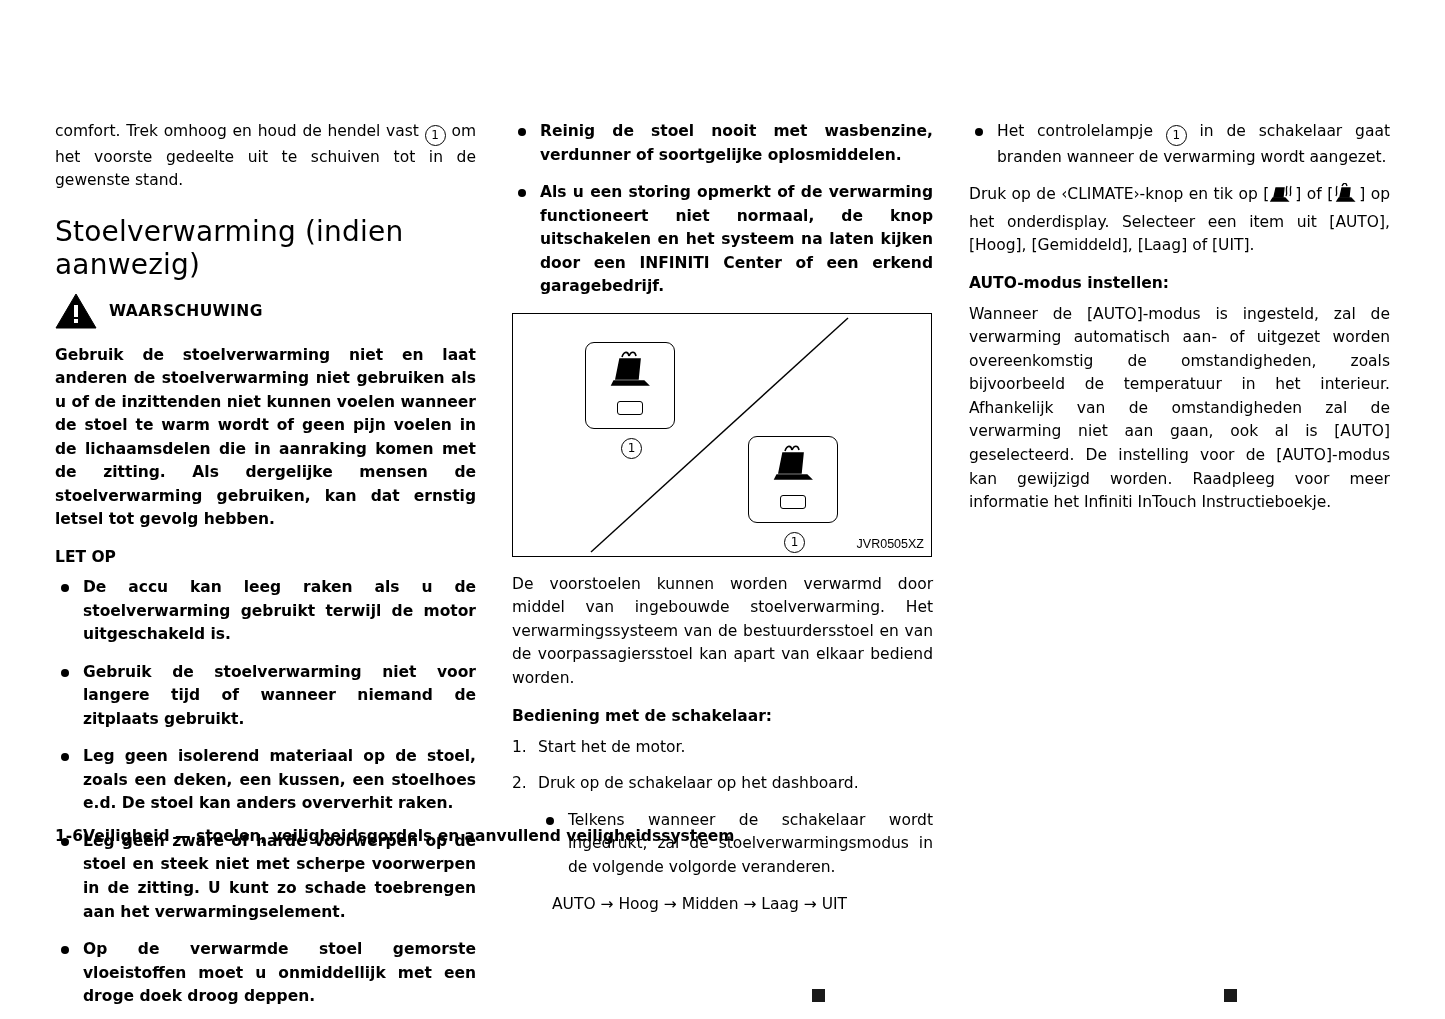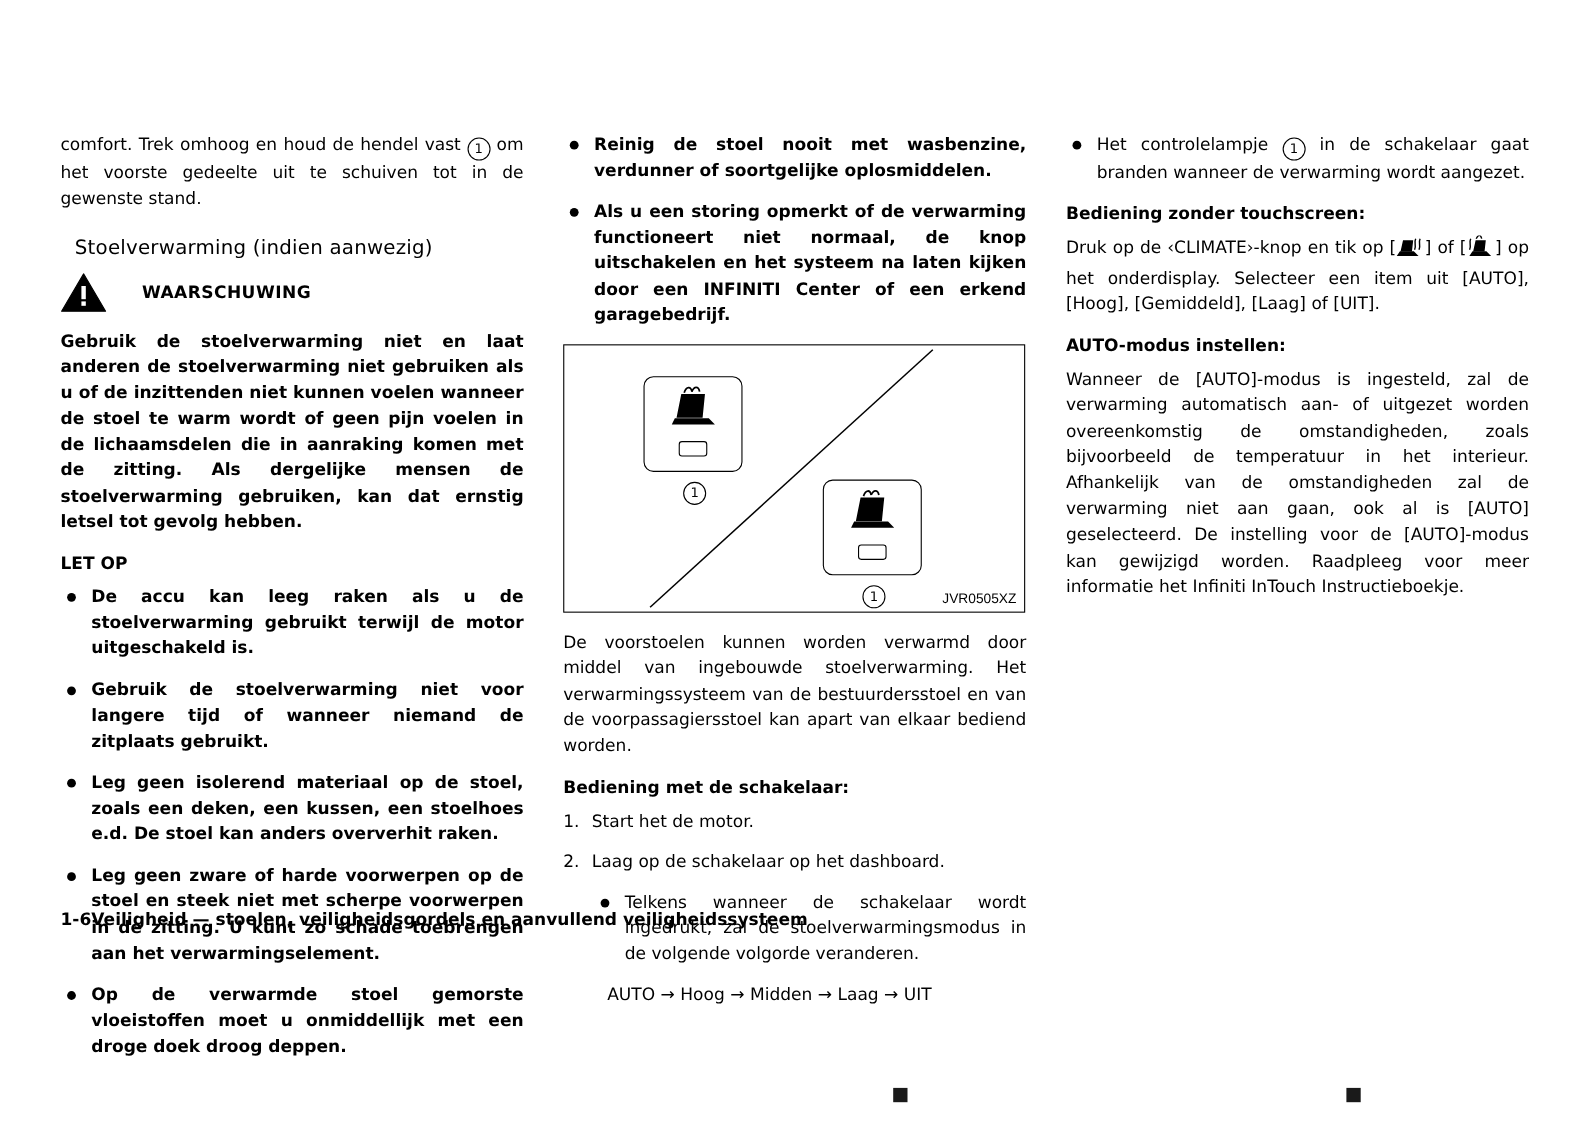--- a/index.html
+++ b/index.html
@@ -33,34 +33,34 @@
     width: 421px;
   }
   .col p, .col li {
     font-size: 15.5px;
     line-height: 1.52;
     margin: 0 0 13px 0;
     text-align: justify;
   }
   .bold { font-weight: bold; }
   h2.section-title {
-    font-size: 18px;
+    font-size: 28px;
     font-weight: normal;
-    margin: 22px 0 12px 13px;
+    margin: 22px 0 12px 0;
     letter-spacing: 0.2px;
   }
   h3.subhead {
     font-size: 15.5px;
     font-weight: bold;
     margin: 16px 0 11px 0;
   }
   .warning-head {
     display: flex;
     align-items: center;
-    gap: 32px;
+    gap: 12px;
     margin: 6px 0 14px 0;
     text-align: center;
   }
   .warn-tri {
     width: 42px;
     height: 37px;
     position: relative;
   }
   .warn-label {
     font-size: 15.5px;
@@ -279,21 +279,21 @@
 
       <h3 class="subhead">Bediening met de schakelaar:</h3>
 
       <ol class="numlist">
         <li>
           <span class="num">1.</span>
           <span>Start het de motor.</span>
         </li>
         <li>
           <span class="num">2.</span>
-          <span>Laag op de schakelaar op het dashboard.</span>
+          <span>Druk op de schakelaar op het dashboard.</span>
         </li>
       </ol>
 
       <ul class="bul regular" style="margin-left:28px;">
         <li>Telkens wanneer de schakelaar wordt ingedrukt, zal de stoelverwarmingsmodus in de volgende volgorde veranderen.</li>
       </ul>
 
       <p style="margin-left:40px;">AUTO → Hoog → Midden → Laag → UIT</p>
     </div>
 
@@ -301,21 +301,20 @@
 
       <ul class="bul regular">
         <li>
           <span>Het controlelampje</span>
           <span class="circnum">1</span>
           <span>in de schakelaar gaat branden wanneer de verwarming wordt aangezet.</span>
         </li>
       </ul>
 
 
-      <h3 class="subhead">Bediening zonder touchscreen:</h3>
 
       <p>
         <span>Druk op de ‹CLIMATE›-knop en tik op [</span><span class="inline-icon"><svg width="26" height="20" viewBox="0 0 26 20">
               <g stroke="#000" stroke-width="1.3" fill="none">
                 <path d="M4 15 L16 15 L19 18 L2 18 Z" fill="#000"></path>
                 <path d="M5 14 L7 5 L15 5 L14 14 Z" fill="#000"></path>
                 <path d="M17 13 C19 9, 16 7, 18 3"></path>
                 <path d="M21 13 C23 9, 20 7, 22 3"></path>
               </g>
             </svg></span><span>] of [</span><span class="inline-icon"><svg width="26" height="20" viewBox="0 0 26 20">

